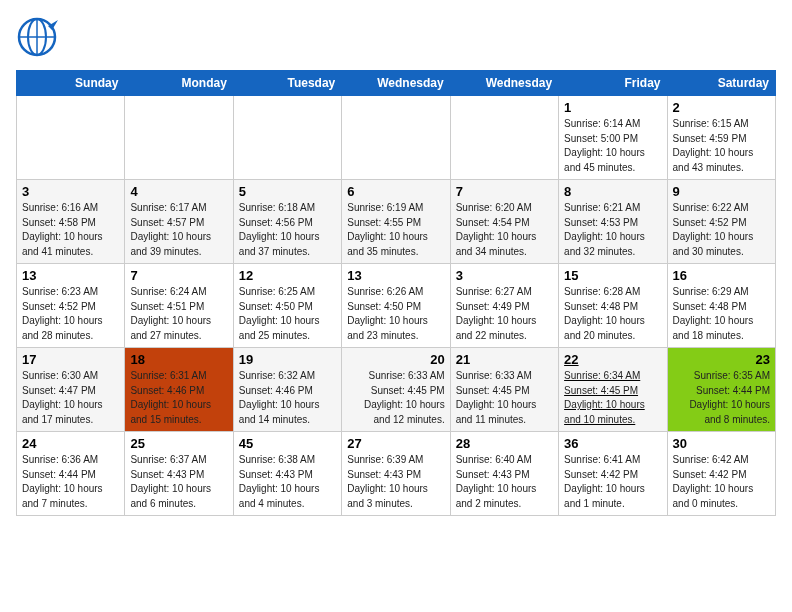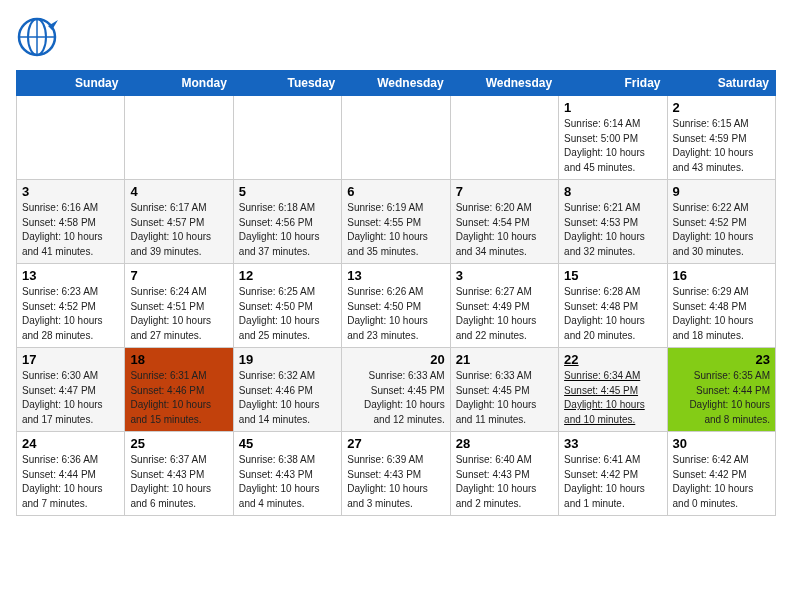--- a/index.html
+++ b/index.html
@@ -237,21 +237,21 @@
         </td>
         <td>
           <span class="day-number">27</span>
           <div class="day-info">Sunrise: 6:39 AM<br>Sunset: 4:43 PM<br>Daylight: 10 hours and 3 minutes.</div>
         </td>
         <td>
           <span class="day-number">28</span>
           <div class="day-info">Sunrise: 6:40 AM<br>Sunset: 4:43 PM<br>Daylight: 10 hours and 2 minutes.</div>
         </td>
         <td>
-          <span class="day-number">33</span>
+          <span class="day-number">36</span>
           <div class="day-info">Sunrise: 6:41 AM<br>Sunset: 4:42 PM<br>Daylight: 10 hours and 1 minute.</div>
         </td>
         <td>
           <span class="day-number">30</span>
           <div class="day-info">Sunrise: 6:42 AM<br>Sunset: 4:42 PM<br>Daylight: 10 hours and 0 minutes.</div>
         </td>
       </tr>
     </tbody>
 </table>
 

